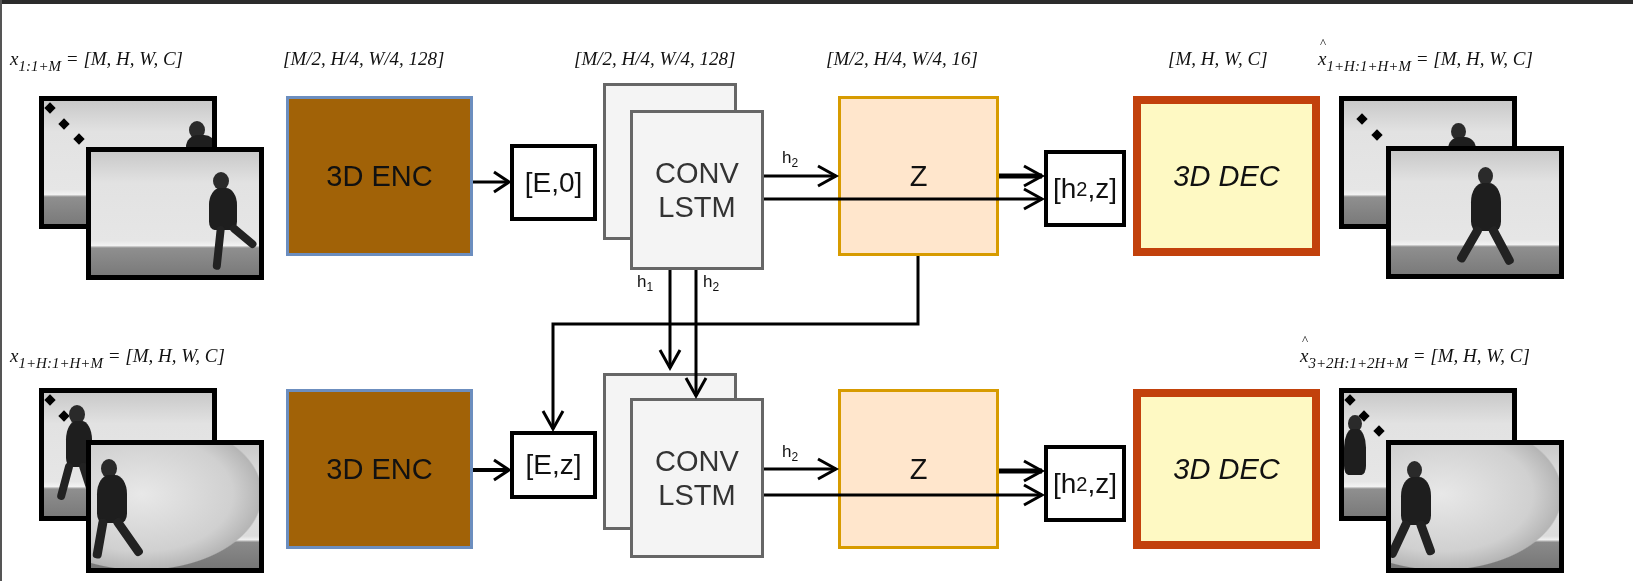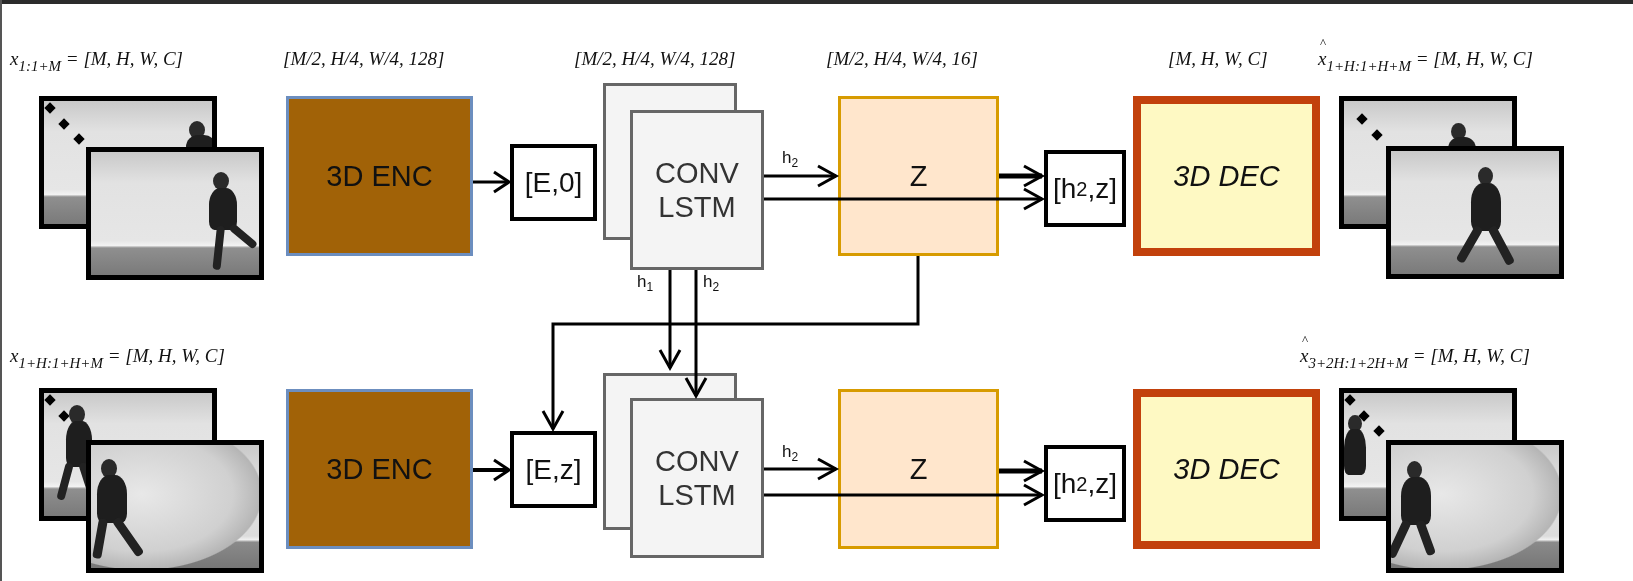--- a/index.html
+++ b/index.html
@@ -129,21 +129,21 @@
 </div>
 <div class="box zbox" style="left:838px;top:96px;width:161px;height:160px;">Z</div>
 <div class="box concat" style="left:1044px;top:150px;width:82px;height:77px;">
   <span>[h</span>
     <sub style="font-size:20px;vertical-align:-8px;">2</sub>
     <span>,z]</span>
 </div>
 <div class="box dec" style="left:1133px;top:96px;width:187px;height:160px;">3D DEC</div>
 
 <div class="box enc" style="left:286px;top:389px;width:187px;height:160px;">3D ENC</div>
-<div class="box concat" style="left:510px;top:431px;width:87px;height:77px;">[E,z]</div>
+<div class="box concat" style="left:510px;top:431px;width:87px;height:68px;">[E,z]</div>
 <div class="box lstm" style="left:603px;top:373px;width:134px;height:157px;"></div>
 <div class="box lstm" style="left:630px;top:398px;width:134px;height:160px;flex-direction:column;">
   <span>CONV</span>
     <span>LSTM</span>
 </div>
 <div class="box zbox" style="left:838px;top:389px;width:161px;height:160px;">Z</div>
 <div class="box concat" style="left:1044px;top:445px;width:82px;height:77px;">
   <span>[h</span>
     <sub style="font-size:20px;vertical-align:-8px;">2</sub>
     <span>,z]</span>

